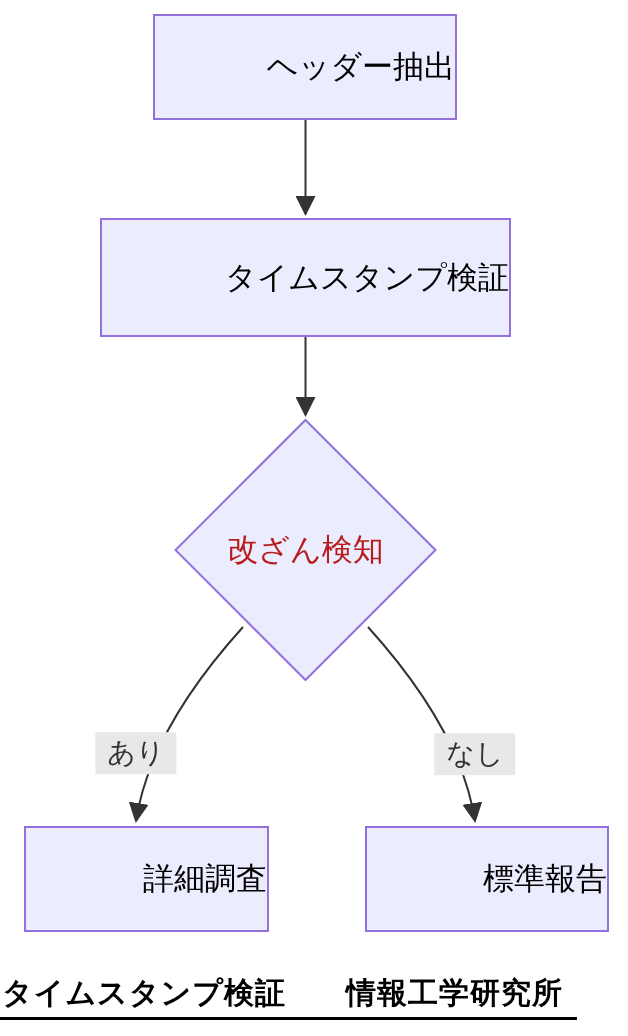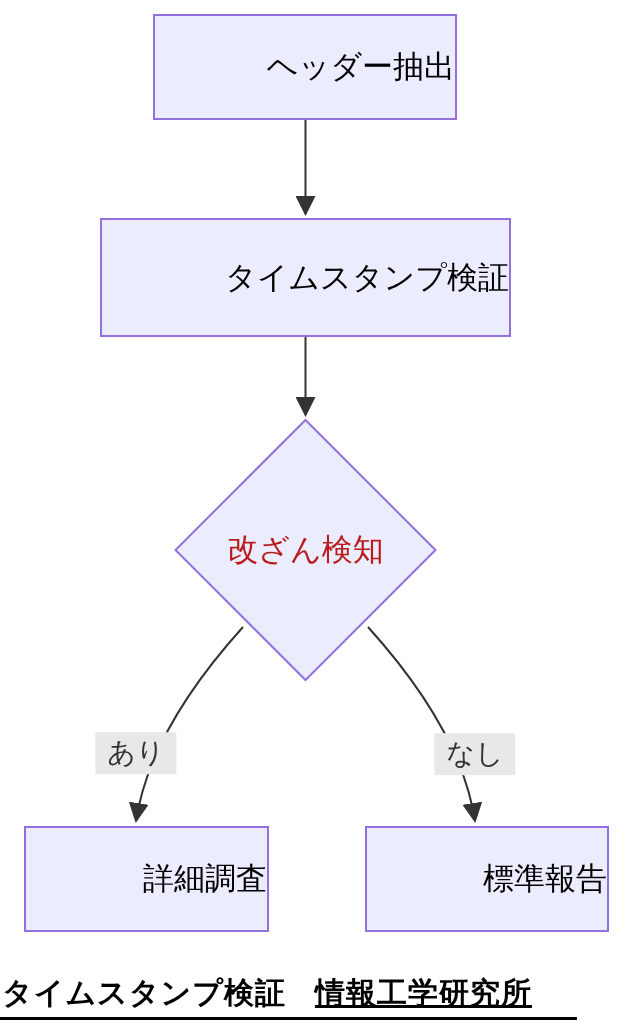--- a/index.html
+++ b/index.html
@@ -74,21 +74,21 @@
     width: 577px;
     box-sizing: border-box;
     border-bottom: 3px solid #000000;
     padding: 0 0 3px 2px;
     font-size: 30px;
     font-weight: bold;
     letter-spacing: 1px;
     color: #000000;
     white-space: nowrap;
   }
-  .caption-org { margin-left: 29px; text-decoration: underline; }
+  .caption-org { margin-left: 60px; }
 </style>
 </head>
 <body>
 
 <div class="canvas">
 
   <svg class="edges-layer" width="628" height="1036" viewBox="0 0 628 1036">
     <defs>
       <marker id="arrowhead" viewBox="0 0 10 10" refX="9" refY="5" markerWidth="10" markerHeight="10" orient="auto">
         <path d="M 0 0 L 10 5 L 0 10 z" fill="#333333"></path>

